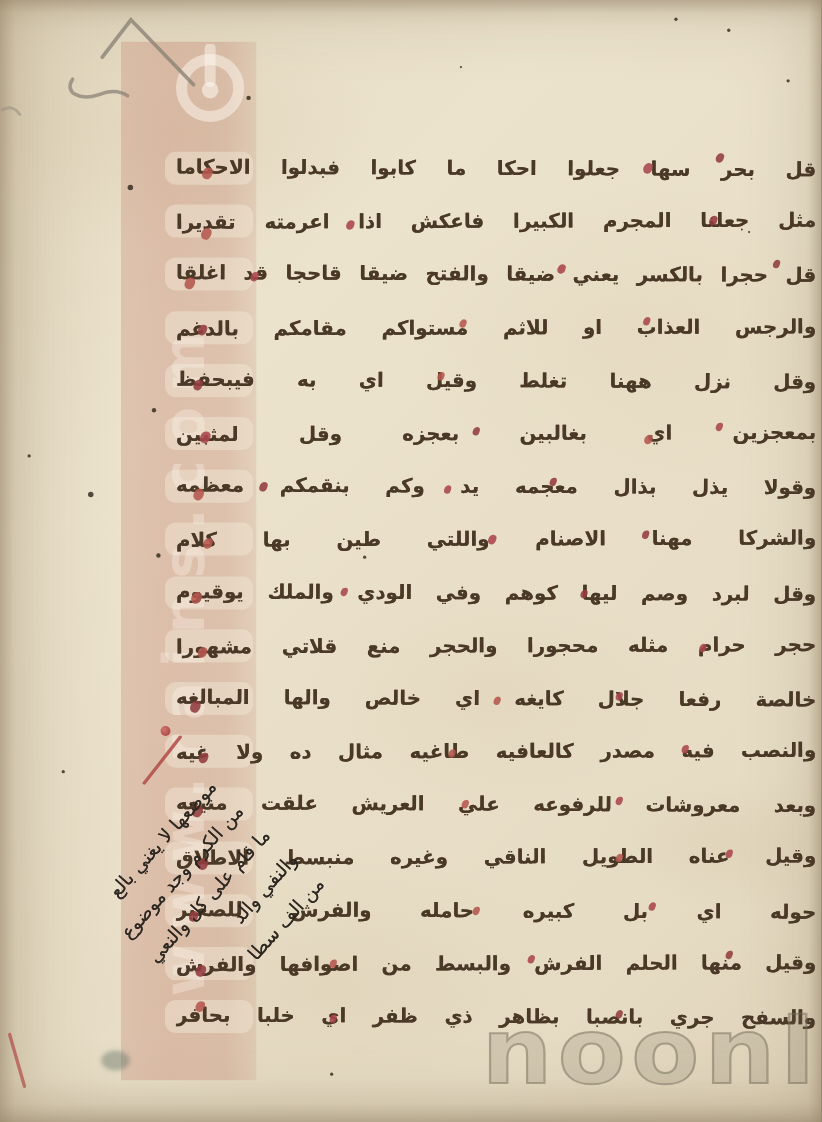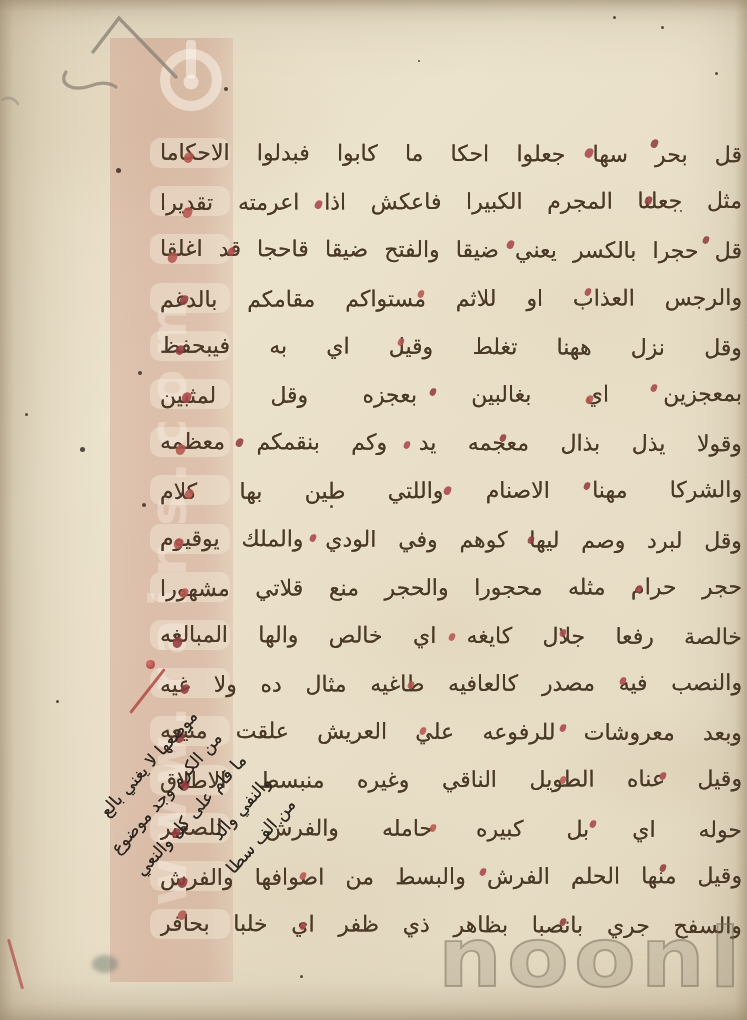--- a/index.html
+++ b/index.html
@@ -46,21 +46,21 @@
   #bottom-wm{
     position:absolute;left:438px;top:912px;
     font-weight:bold;font-size:90px;letter-spacing:5px;line-height:1;
     color:transparent;-webkit-text-stroke:2px rgba(116,107,90,.50);
     text-shadow:0 0 1px rgba(116,107,90,.18);
     transform:scaleY(.92);white-space:nowrap;
   }
   
   #text-block{
     position:absolute;left:160px;top:130px;width:582px;direction:rtl;
-    color:#4b3927;font-size:22px;line-height:48.2px;
+    color:#4b3927;font-size:18px;line-height:48.2px;font-weight:bold;
   }
   .ms-line{
     white-space:nowrap;overflow:hidden;height:48.2px;
     text-align:justify;text-align-last:justify;
     text-shadow:0 0 .6px rgba(64,47,30,.75);
   }
   .ms-line:nth-child(odd){transform:rotate(.25deg);}
   .ms-line:nth-child(even){transform:rotate(-.2deg);}
   
   .rdot{position:absolute;border-radius:62% 42% 55% 48%;transform:rotate(18deg);opacity:.88;}

